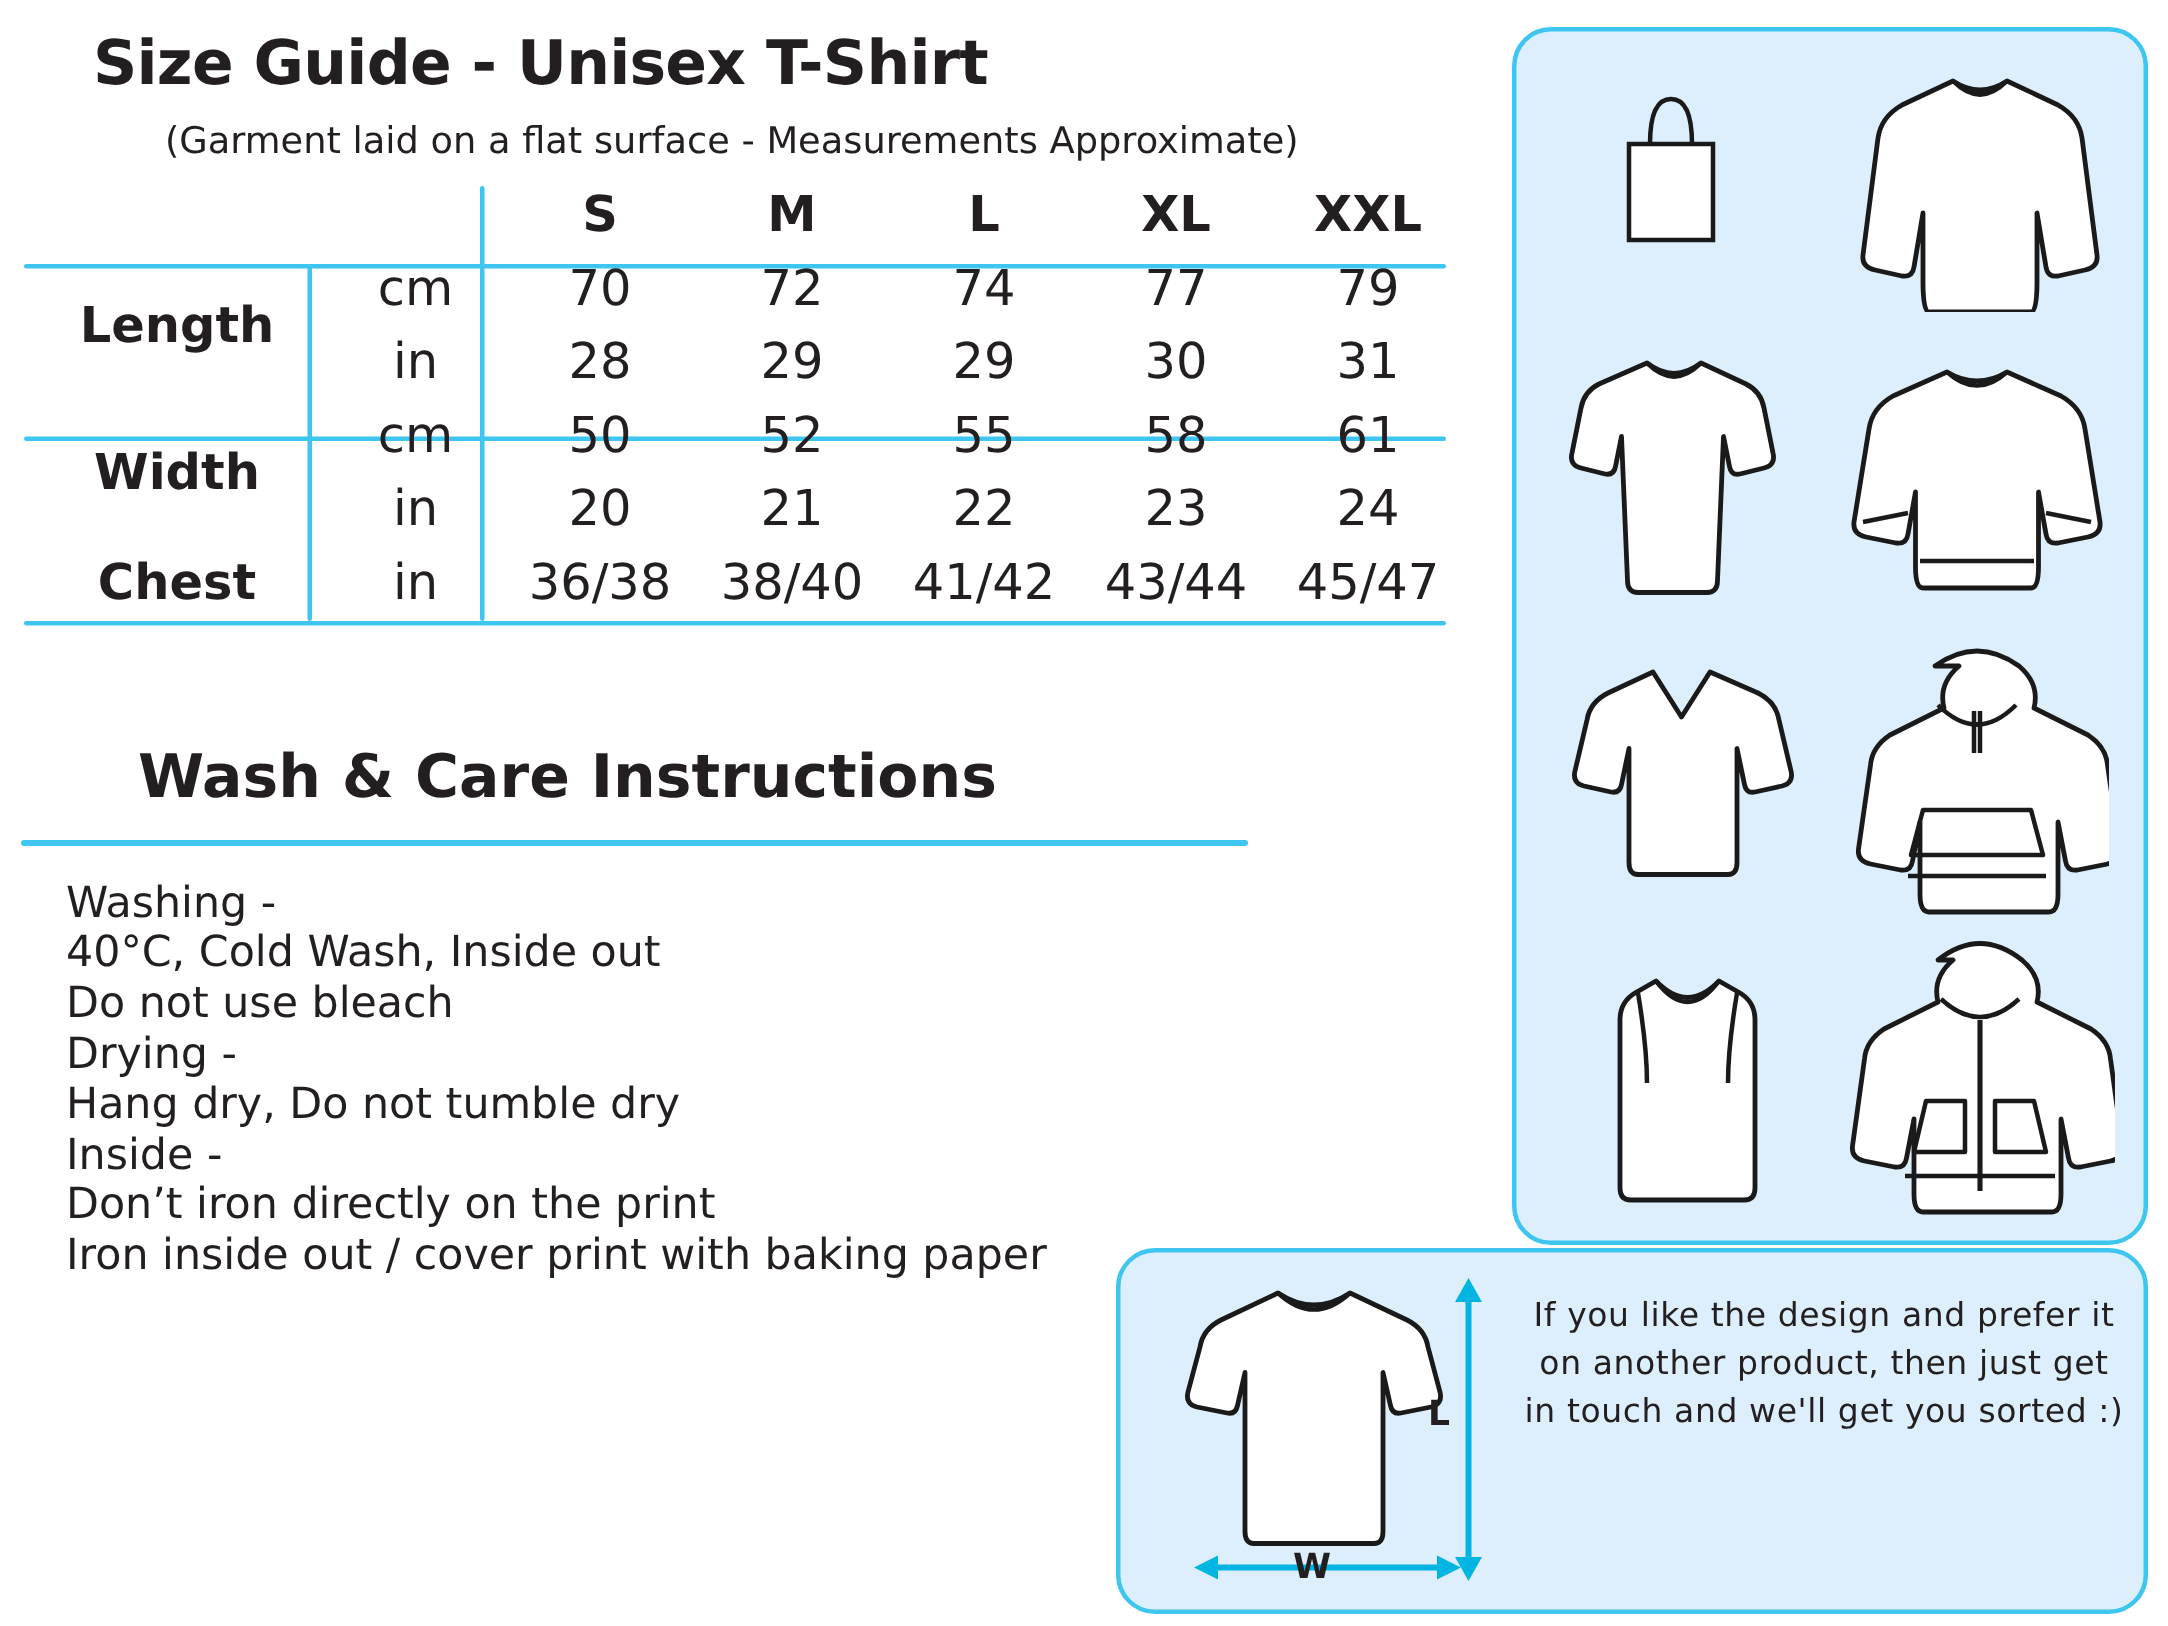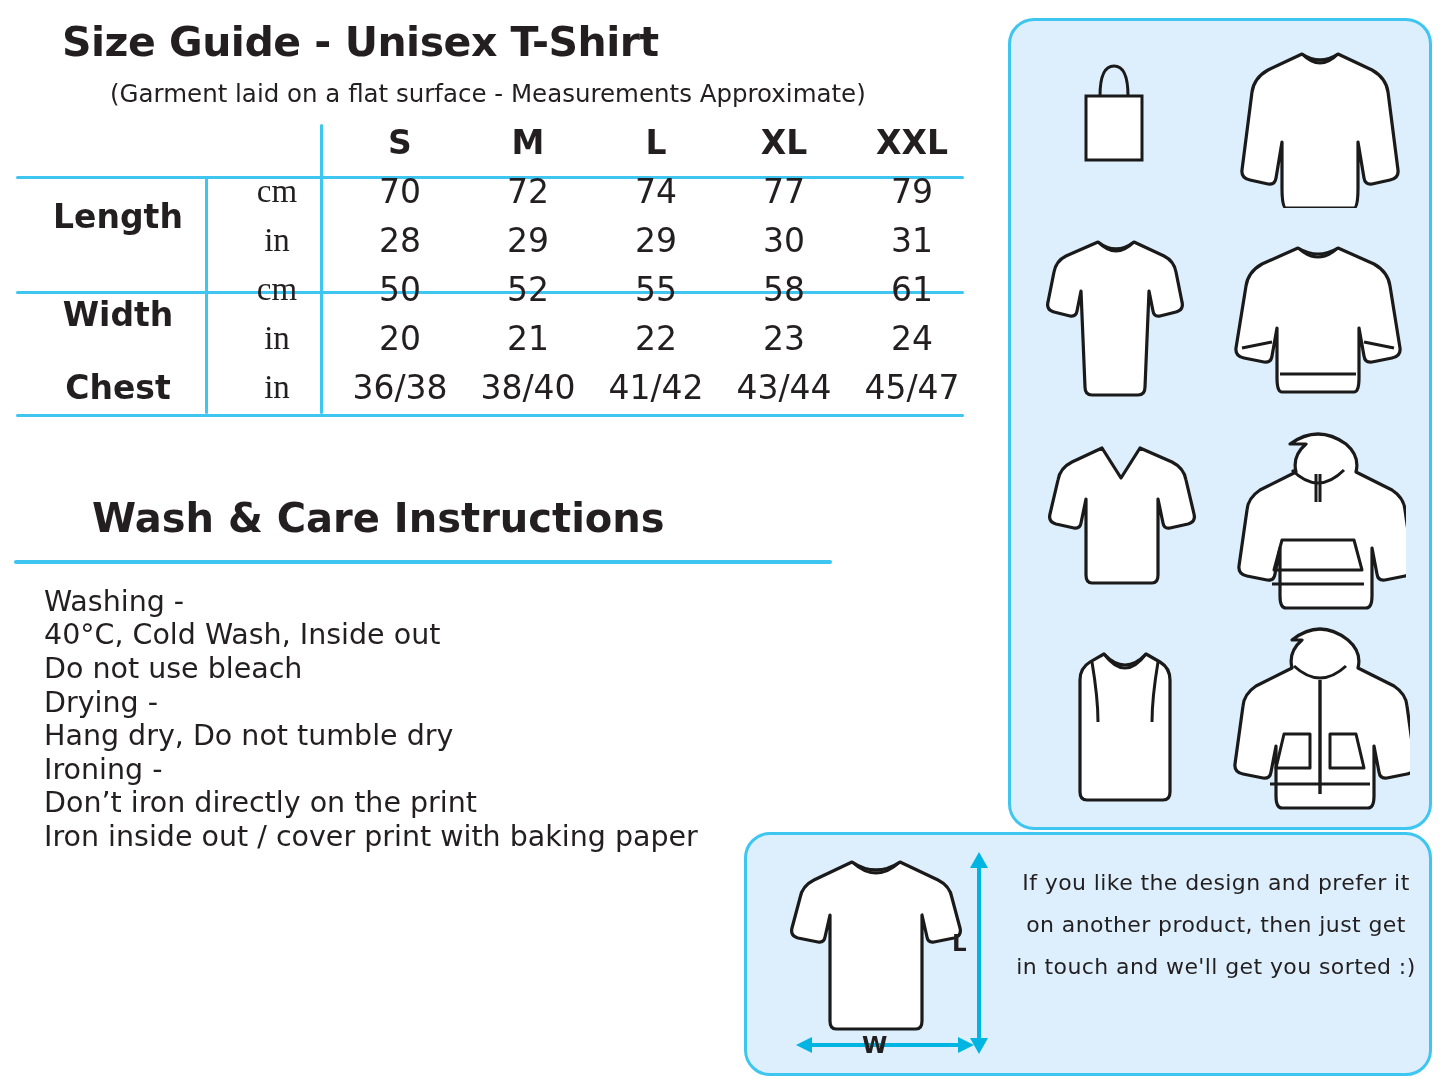--- a/index.html
+++ b/index.html
@@ -78,21 +78,20 @@
     height: 56px;
   }
   td.rowlabel {
     font-size: 33px;
     font-weight: bold;
     text-align: center;
   }
   td.unit {
     font-size: 29px;
     text-align: center;
-    font-family: Liberation Serif, serif;
   }
   td.chest-val {
     font-size: 30px;
   }
 
   
   .rule {
     position: absolute;
     background: #3ec6f0;
     height: 3px;
@@ -181,21 +180,21 @@
   }
   .panel-bottom {
     left: 744px; top: 832px;
     width: 682px; height: 238px;
   }
   .panel-note {
     position: absolute;
     left: 1016px; top: 862px;
     width: 400px;
     font-size: 22px;
-    line-height: 42px;
+    line-height: 32px;
     color: #231f20;
     text-align: center;
     letter-spacing: 0.4px;
   }
   .garment-grid {
     position: absolute;
     left: 1008px; top: 18px;
     width: 418px; height: 806px;
   }
   .g {
@@ -312,21 +311,21 @@
       </div>
       <div class="care-row">
         <div class="care-key"></div>
         <div class="care-val">Do not use bleach</div>
       </div>
       <div class="care-row">
         <div class="care-key">Drying -</div>
         <div class="care-val">Hang dry, Do not tumble dry</div>
       </div>
       <div class="care-row">
-        <div class="care-key">Ironing -</div>
+        <div class="care-key">Inside -</div>
         <div class="care-val">Don’t iron directly on the print</div>
       </div>
       <div class="care-row">
         <div class="care-key"></div>
         <div class="care-val">Iron inside out / cover print with baking paper</div>
       </div>
     </div>
 
   </div>
 

